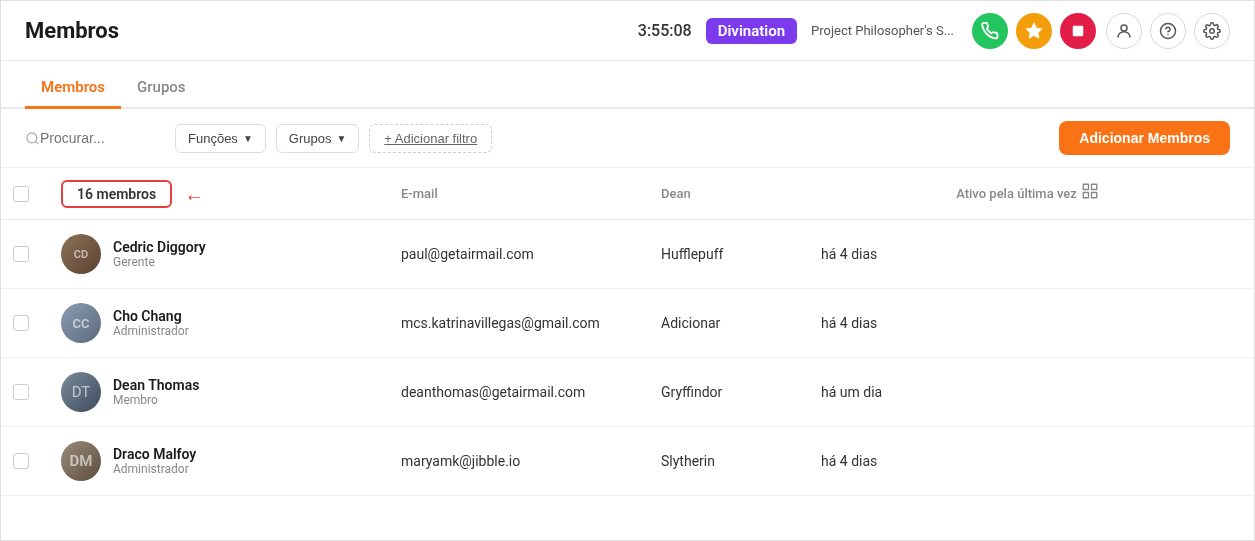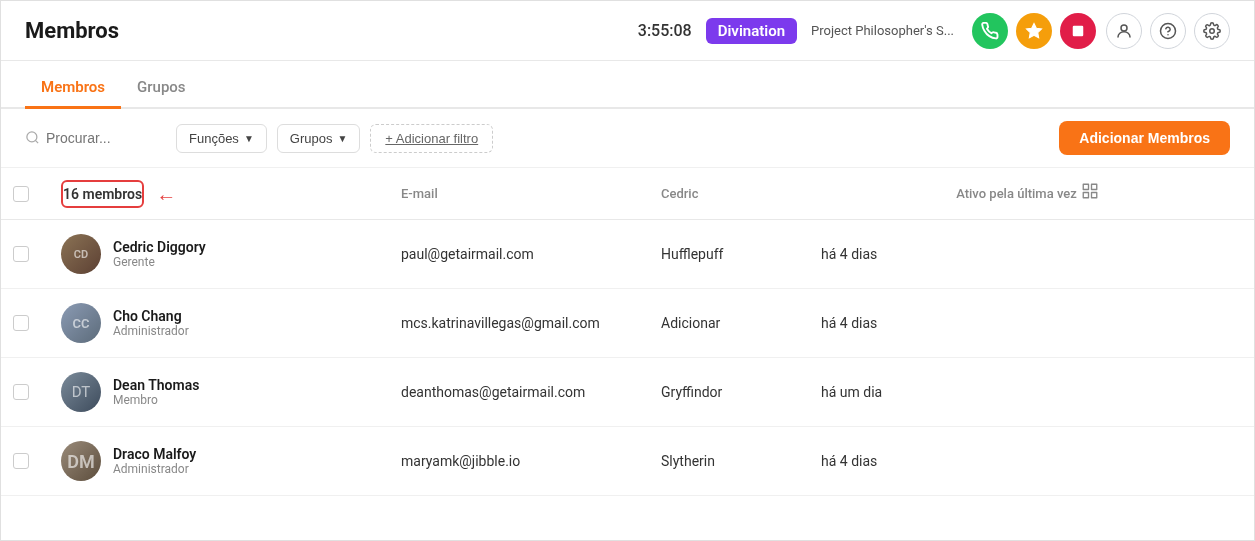--- a/index.html
+++ b/index.html
@@ -116,22 +116,21 @@
     .filters-bar {
       display: flex;
       align-items: center;
       padding: 12px 24px;
       background: #fff;
       gap: 10px;
       border-bottom: 1px solid #f0f0f0;
     }
     .search-box {
       display: flex;
-      align-items: flex-start;
-      gap: 6px;
+      align-items: flex-end;
       color: #aaa;
       font-size: 14px;
       min-width: 140px;
     }
     .filter-btn {
       display: flex;
       align-items: center;
       gap: 5px;
       padding: 6px 12px;
       border: 1px solid #ddd;
@@ -204,21 +203,21 @@
     }
     tbody td:first-child { padding: 14px 12px; }
     .member-count-cell {
       display: flex;
       align-items: center;
       gap: 12px;
     }
     .member-count-box {
       border: 2px solid #e53e3e;
       border-radius: 6px;
-      padding: 4px 0;
+      padding: 4px 14px;
       font-size: 14px;
       font-weight: 600;
       color: #333;
       white-space: nowrap;
       text-align: right;
     }
     .arrow-indicator {
       color: #e53e3e;
       font-size: 20px;
     }
@@ -358,21 +357,21 @@
           <th>
             <div class="checkbox"></div>
           </th>
           <th class="col-name">
             <div class="member-count-cell">
               <div class="member-count-box">16 membros</div>
               <span class="arrow-indicator">←</span>
             </div>
           </th>
           <th class="col-email">E-mail</th>
-          <th class="col-group">Cedric</th>
+          <th class="col-group">Dean</th>
           <th class="col-active">
             <div style="display:flex;align-items:center;justify-content:center;">
               <span>Ativo pela última vez</span>
               <button class="settings-icon-btn">
                 <svg width="18" height="18" viewBox="0 0 24 24" fill="none" stroke="#888" stroke-width="1.8" stroke-linecap="round" stroke-linejoin="round">
                   <rect x="3" y="3" width="7" height="7"></rect>
                     <rect x="14" y="3" width="7" height="7"></rect>
                     <rect x="3" y="14" width="7" height="7"></rect>
                     <rect x="14" y="14" width="7" height="7"></rect>
                 </svg>
@@ -439,21 +438,21 @@
     <td>Gryffindor</td>
     <td>há um dia</td>
   </tr>
           <tr>
     <td>
       <div class="checkbox"></div>
     </td>
     <td>
       <div class="member-cell">
         <div class="avatar" style="background: linear-gradient(135deg, #9A8B7A 0%, #5C4D3C 100%);">
-          <span style="color:rgba(255,255,255,0.6);font-size:18px;font-weight:600;">DM</span>
+          <span style="color:rgba(255,255,255,0.6);font-size:15px;font-weight:600;">DM</span>
         </div>
         <div class="member-info">
           <div class="member-name">Draco Malfoy</div>
           <div class="member-role">Administrador</div>
         </div>
       </div>
     </td>
     <td>maryamk@jibble.io</td>
     <td>Slytherin</td>
     <td>há 4 dias</td>

